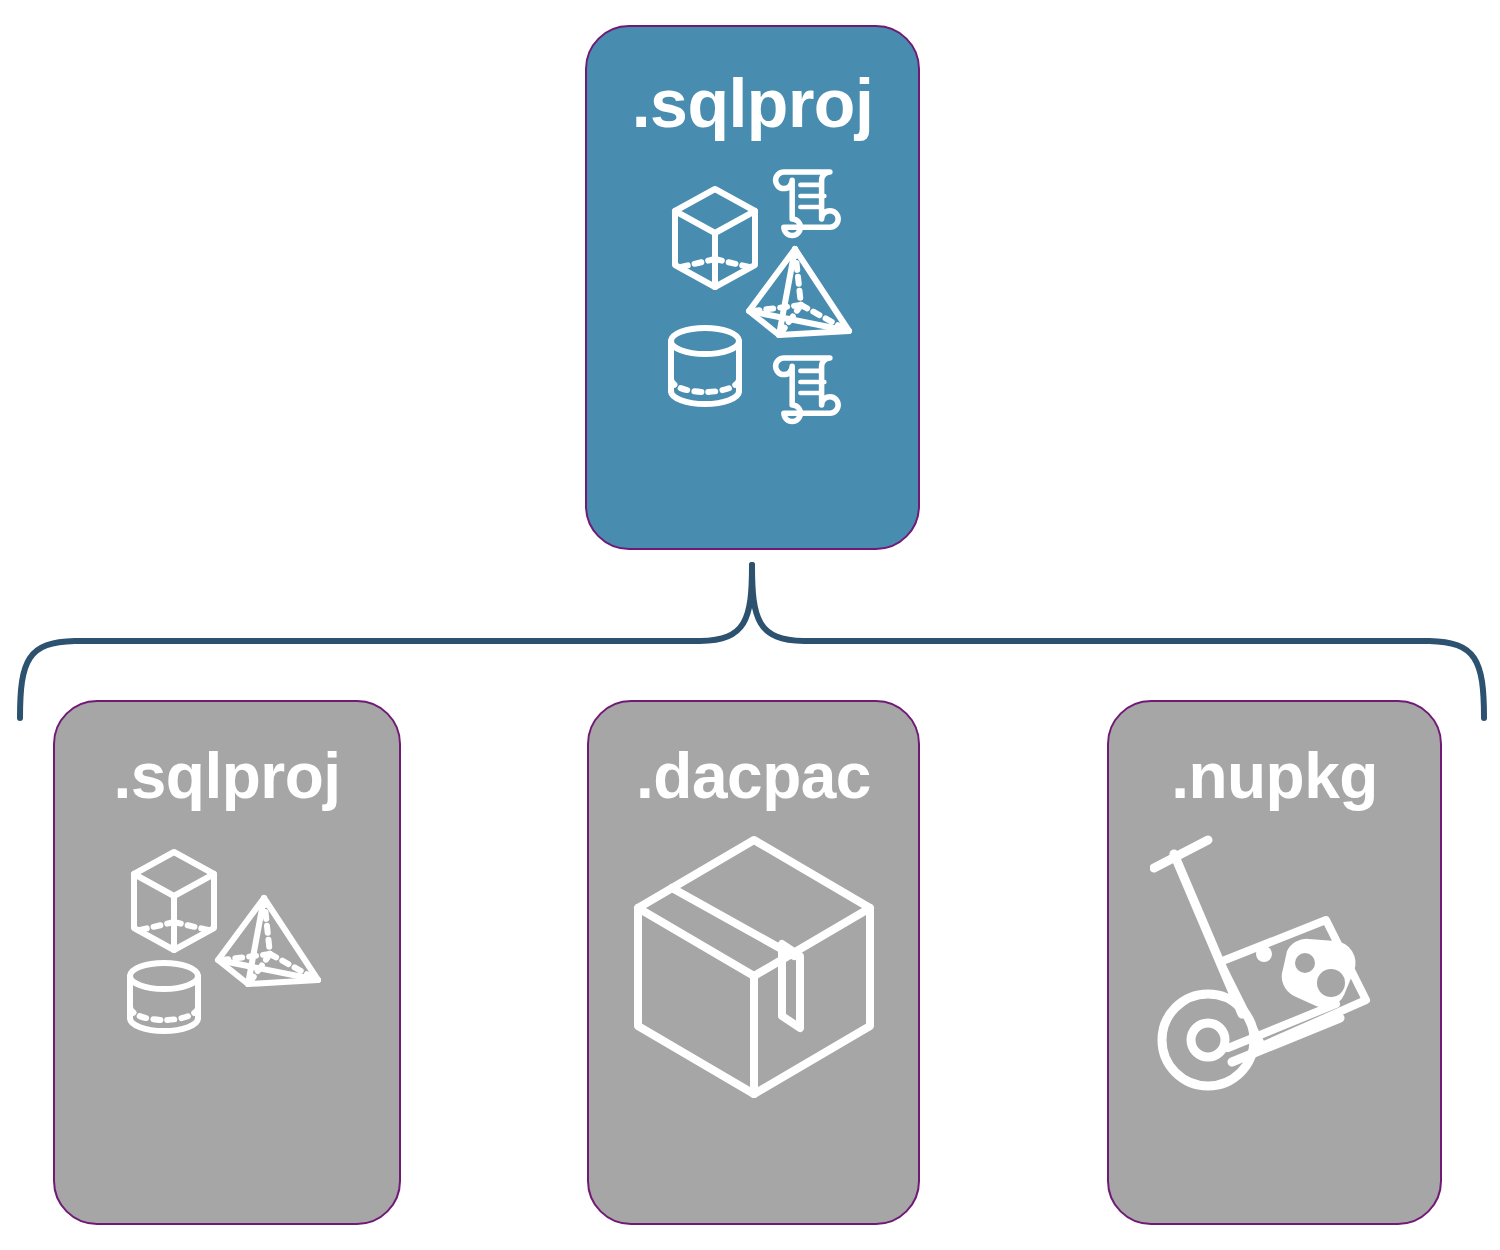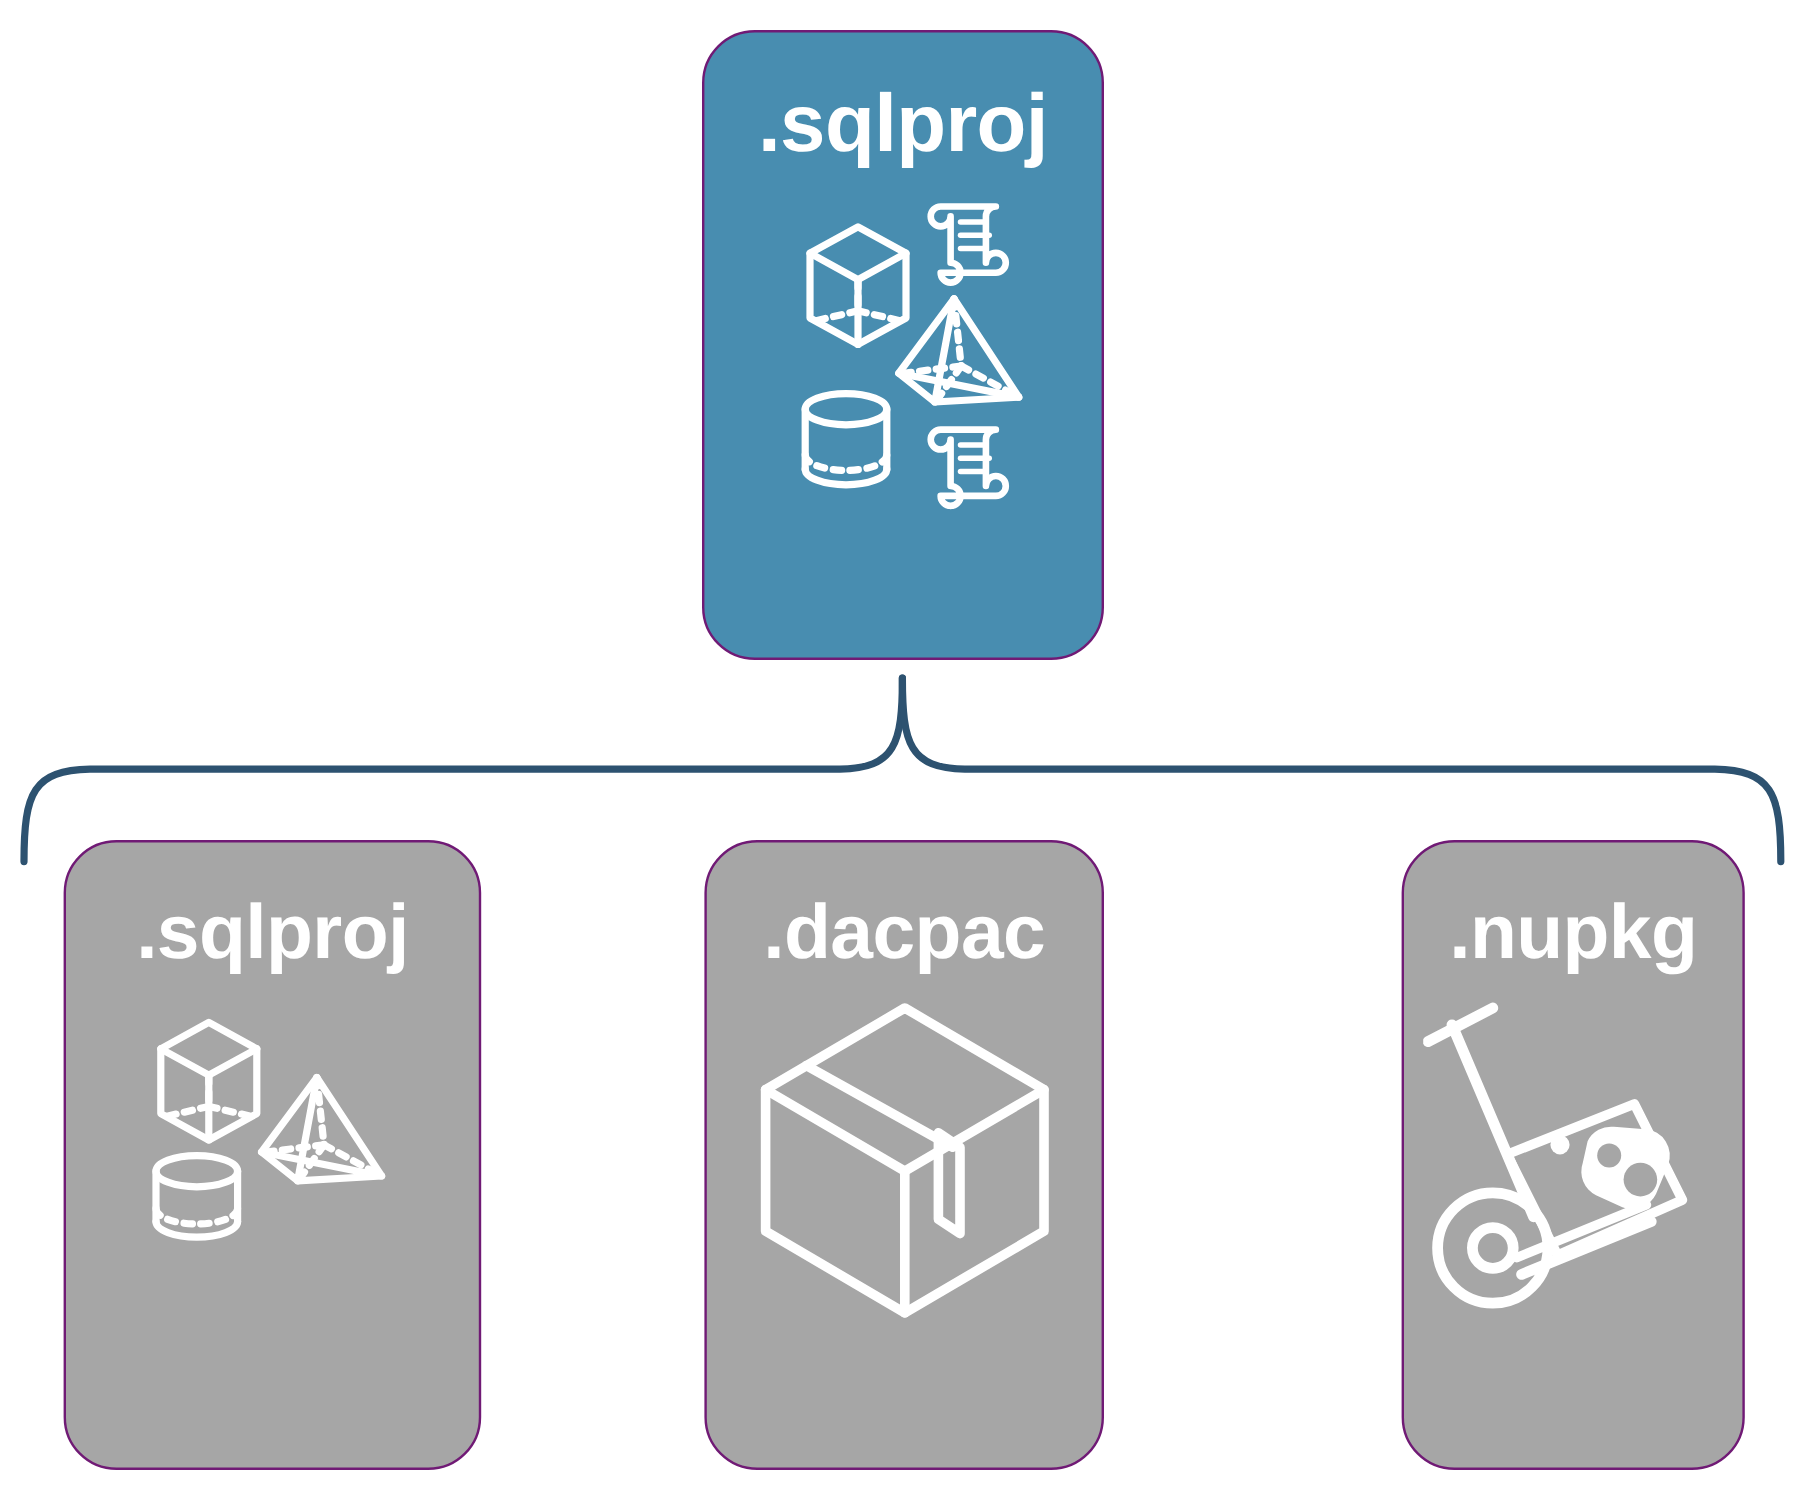--- a/index.html
+++ b/index.html
@@ -56,21 +56,21 @@
     top: 700px;
     height: 525px;
     background: #a6a6a6;
   }
   .leaf .node-title {
     font-size: 64px;
     margin-top: 42px;
   }
   #node-sqlproj { left: 53px; width: 348px; }
   #node-dacpac  { left: 587px; width: 333px; }
-  #node-nupkg   { left: 1168px; width: 286px; }
+  #node-nupkg   { left: 1107px; width: 335px; }
 
   #node-sqlproj .icon-wrap { margin-top: 28px; width: 230px; height: 200px; }
   #node-dacpac .icon-wrap  { margin-top: 18px; width: 260px; height: 280px; }
   #node-nupkg .icon-wrap   { margin-top: 24px; width: 250px; height: 270px; }
 
   .brace-layer {
     position: absolute;
     left: 0;
     top: 0;
     width: 1500px;

